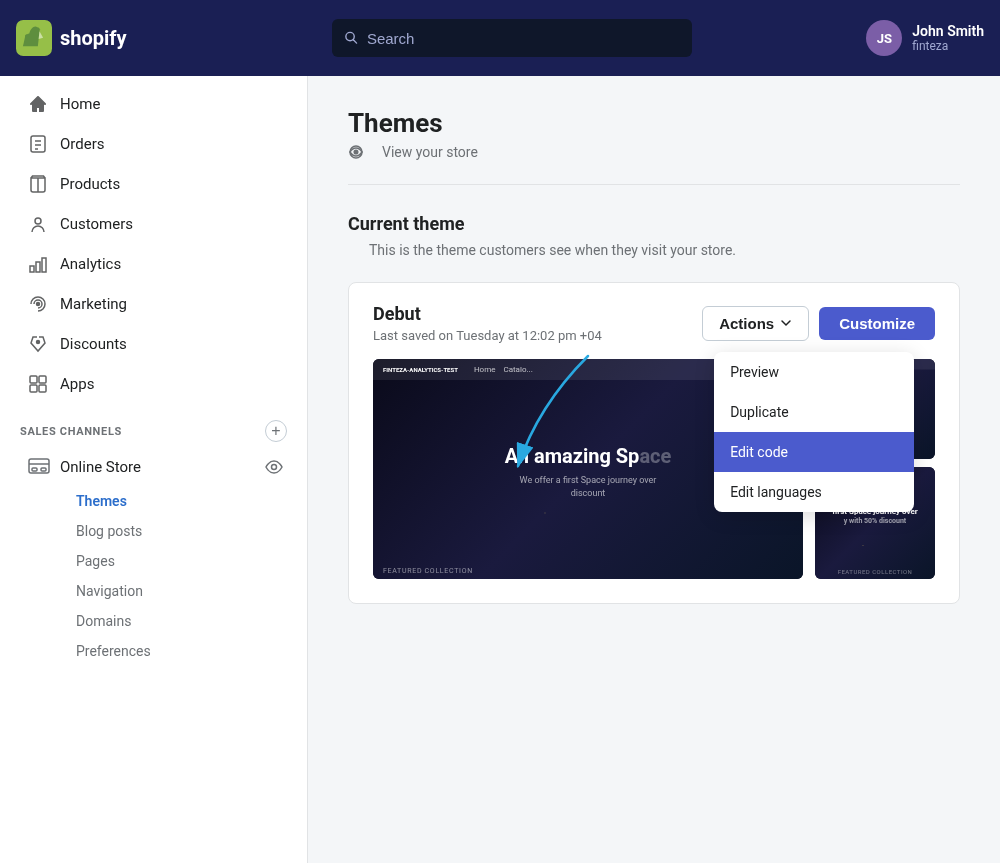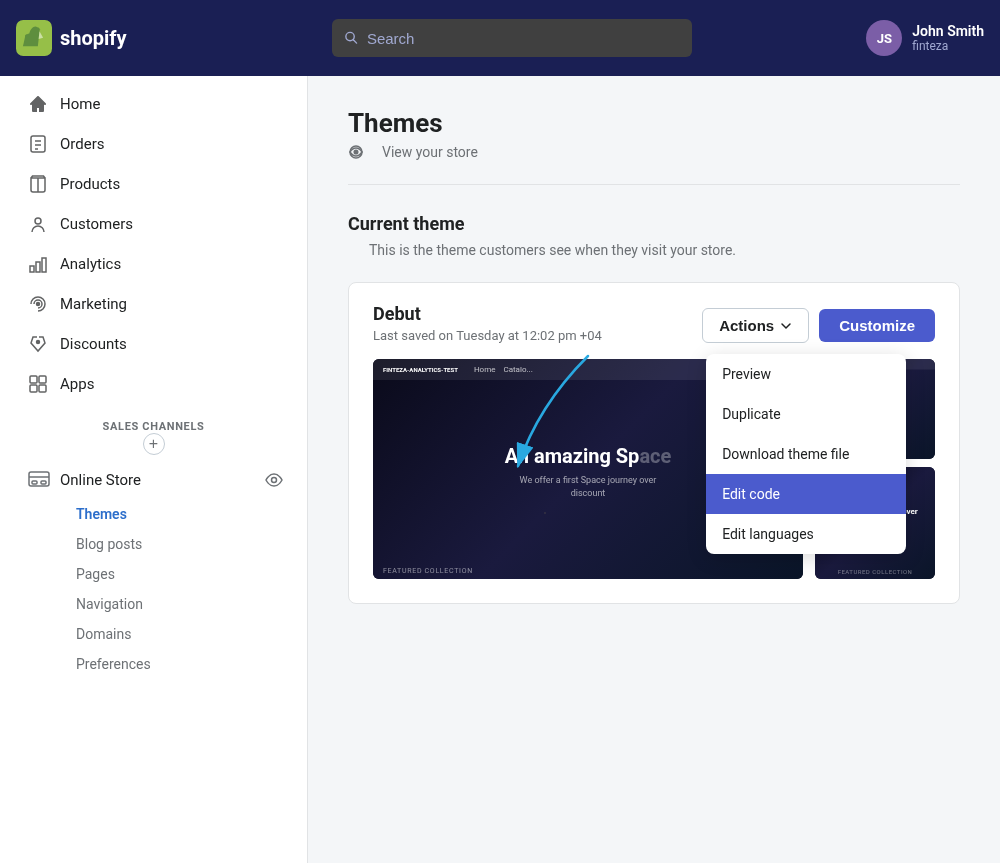--- a/index.html
+++ b/index.html
@@ -27,21 +27,21 @@
     }
     .logo-icon {
       width: 36px;
       height: 36px;
     }
     .search-bar {
       flex: 1;
       max-width: 360px;
       display: flex;
       align-items: center;
-      background: #404040;
+      background: #0f172a;
       border-radius: 6px;
       padding: 0 12px;
       gap: 8px;
       height: 38px;
     }
     .search-bar input {
       background: none;
       border: none;
       color: #a0a8d0;
       font-size: 15px;
@@ -105,21 +105,20 @@
     .sales-channels-header {
       display: flex;
       align-items: center;
       justify-content: space-between;
       padding: 16px 20px 6px;
       font-size: 11px;
       font-weight: 700;
       color: #6d7175;
       letter-spacing: 0.06em;
       text-transform: uppercase;
-      flex-direction: column;
     }
     .add-btn {
       width: 22px;
       height: 22px;
       border-radius: 50%;
       border: 1px solid #c4cdd5;
       background: none;
       cursor: pointer;
       display: flex;
       align-items: center;
@@ -194,21 +193,21 @@
     
     .theme-card {
       background: white;
       border-radius: 8px;
       border: 1px solid #e1e3e5;
       overflow: visible;
       position: relative;
     }
     .theme-card-header {
       display: flex;
-      align-items: flex-end;
+      align-items: center;
       justify-content: space-between;
       padding: 20px 24px 16px;
     }
     .theme-info .theme-name { font-size: 18px; font-weight: 700; color: #202223; }
     .theme-info .theme-meta { font-size: 13px; color: #6d7175; margin-top: 4px; }
 
     .theme-actions { display: flex; gap: 10px; align-items: center; position: relative; }
 
     .actions-btn {
       display: flex;
@@ -262,21 +261,21 @@
       border-radius: 6px;
       overflow: hidden;
       background: #1a1a2e;
       height: 112px;
     }
 
     
     .dropdown-menu {
       position: absolute;
       top: 46px;
-      left: 4px;
+      left: 12px;
       background: white;
       border-radius: 8px;
       box-shadow: 0 4px 20px rgba(0,0,0,0.15);
       width: 200px;
       z-index: 100;
       overflow: hidden;
     }
     .dropdown-item {
       padding: 12px 16px;
       font-size: 14px;
@@ -488,21 +487,20 @@
           <button class="actions-btn">
             <span>Actions</span>
             <svg width="12" height="12" viewBox="0 0 12 12" fill="none">
               <path d="M2 4l4 4 4-4" stroke="#202223" stroke-width="1.5" stroke-linecap="round"></path>
             </svg>
           </button>
 
           <div class="dropdown-menu">
             <div class="dropdown-item">Preview</div>
             <div class="dropdown-item">Duplicate</div>
-            <div class="dropdown-item">Download theme file</div>
             <div class="dropdown-item active">Edit code</div>
             <div class="dropdown-item">Edit languages</div>
           </div>
           <button class="customize-btn">Customize</button>
         </div>
       </div>
 
       <div class="theme-preview">
         <div class="preview-main">
           <div class="space-preview">

